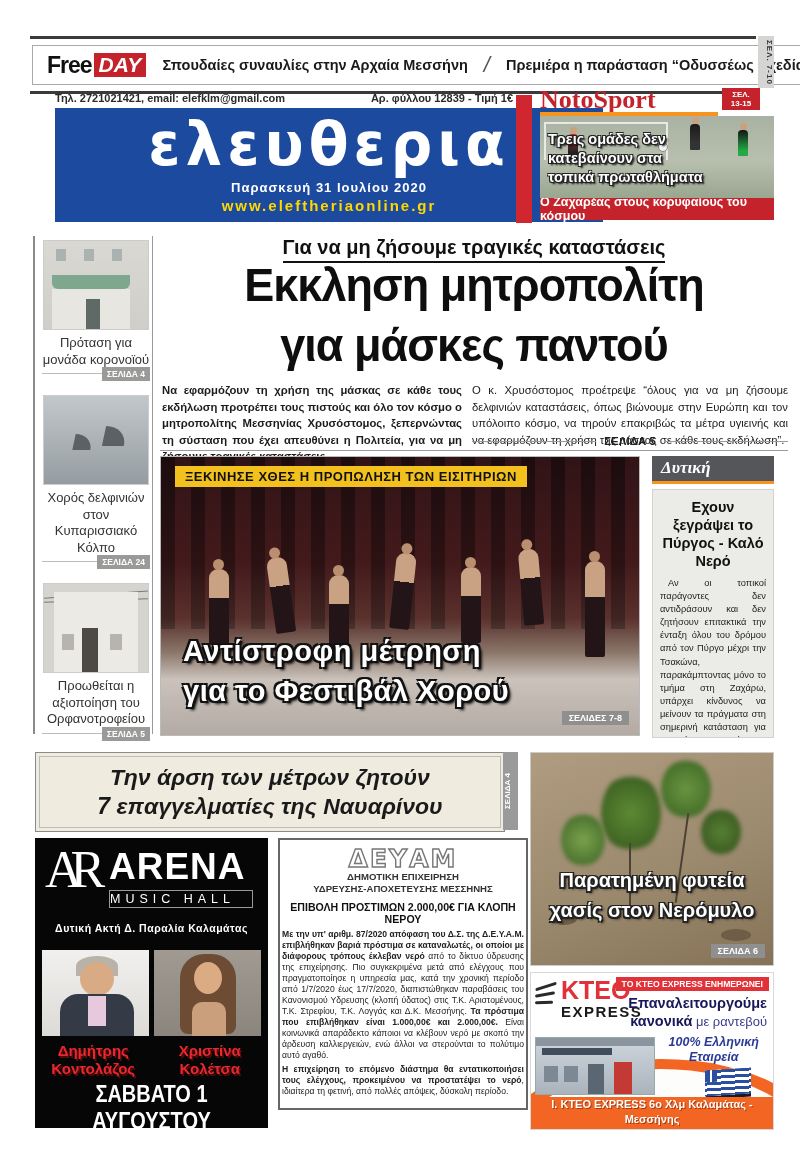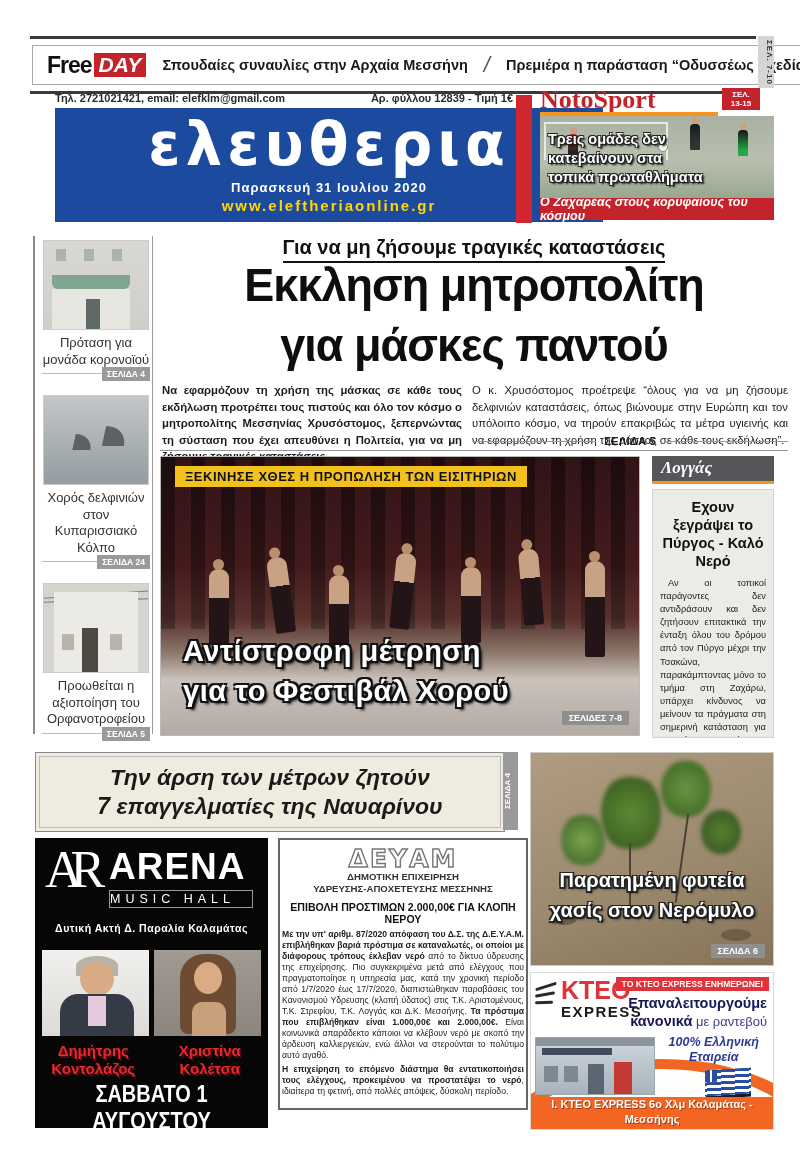--- a/index.html
+++ b/index.html
@@ -43,21 +43,21 @@
   .ns-photo{position:relative;height:82px;background:linear-gradient(180deg,#a9b2a2 0%,#b8bfae 55%,#9aa690 100%);overflow:hidden;}
   .ns-goal{position:absolute;left:4px;top:6px;width:120px;height:36px;border:2px solid #e8e8e4;border-bottom:none;}
   .ns-player{position:absolute;width:10px;height:26px;border-radius:4px 4px 1px 1px;}
   .ns-player::before{content:"";position:absolute;left:2px;top:-7px;width:7px;height:7px;border-radius:50%;background:#caa07f;}
   .ns-p1{left:28px;top:18px;background:linear-gradient(#c23,#222 70%);}
   .ns-p2{left:150px;top:8px;background:linear-gradient(#1a1a1a,#333 70%);}
   .ns-p3{left:198px;top:14px;background:linear-gradient(#151515,#2a4 80%);}
   .ns-ball{position:absolute;left:118px;top:26px;width:8px;height:8px;border-radius:50%;background:#f2f2ee;border:1px solid #888;}
   .ns-overlay{position:absolute;left:8px;top:14px;color:#fff;font-weight:800;font-size:14.5px;line-height:19px;
     text-shadow:-1px -1px 0 #222,1px -1px 0 #222,-1px 1px 0 #222,1px 1px 0 #222,2px 2px 2px #000;}
-  .ns-redbar{height:22px;background:#c4232b;color:#fff;font-size:12.5px;font-weight:bold;font-style:italic;
+  .ns-redbar{height:22px;background:#c4232b;color:#fff;font-size:12.5px;font-weight:bold;
     display:flex;align-items:center;justify-content:center;}
 
   
   .vrule-left{left:33px;top:236px;width:2px;height:498px;background:#8a8a8a;}
   .vrule-mid{left:152px;top:236px;width:1px;height:498px;background:#9a9a9a;}
   .hrule-main{left:160px;top:450px;width:628px;height:1px;background:#9a9a9a;}
 
   
   .sidebar{left:42px;top:240px;width:108px;}
   .sb-item{margin-bottom:8px;}
@@ -321,21 +321,21 @@
     <div class="dancer" style="left:300px;top:110px;"></div>
     <div class="dancer" style="left:360px;top:92px;transform:rotate(-5deg);"></div>
     <div class="dancer" style="left:424px;top:104px;height:96px;"></div>
     <div class="dance-label">ΞΕΚΙΝΗΣΕ ΧΘΕΣ Η ΠΡΟΠΩΛΗΣΗ ΤΩΝ ΕΙΣΙΤΗΡΙΩΝ</div>
     <div class="dance-caption" style="top:178px;">Αντίστροφη μέτρηση</div>
     <div class="dance-caption" style="top:218px;">για το Φεστιβάλ Χορού</div>
     <div class="dance-badge">ΣΕΛΙΔΕΣ 7-8</div>
   </div>
 
   <div class="abs arthro">
-    <div class="arthro-header">Λογγάς</div>
+    <div class="arthro-header">Δυτική</div>
     <div class="arthro-box">
       <div class="arthro-title">Εχουν ξεγράψει το Πύργος - Καλό Νερό</div>
       <div class="arthro-body">Αν οι τοπικοί παράγοντες δεν αντιδράσουν και δεν ζητήσουν επιτακτικά την ένταξη όλου του δρόμου από τον Πύργο μέχρι την Τσακώνα, παρακάμπτοντας μόνο το τμήμα στη Ζαχάρω, υπάρχει κίνδυνος να μείνουν τα πράγματα στη σημερινή κατάσταση για τα επόμενα 15 χρόνια. Η Νοτιοδυτική Πελοπόννησος θα αποτελεί τη μεγάλη μαύρη τρύπα στο χάρτη των αυτοκινητοδρόμων της χώρας.</div>
 
     </div>
   </div>
 
   <div class="abs navarino">
     <div>Την άρση των μέτρων ζητούν</div>
     <div>7 επαγγελματίες της Ναυαρίνου</div>

